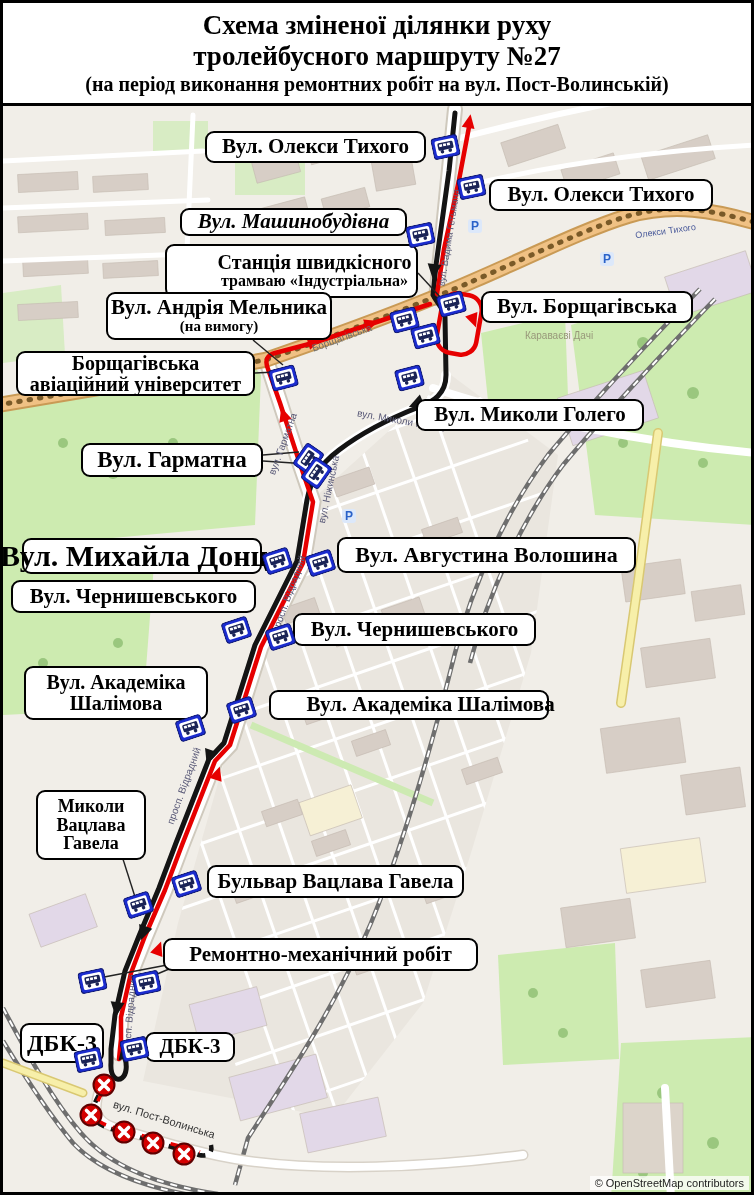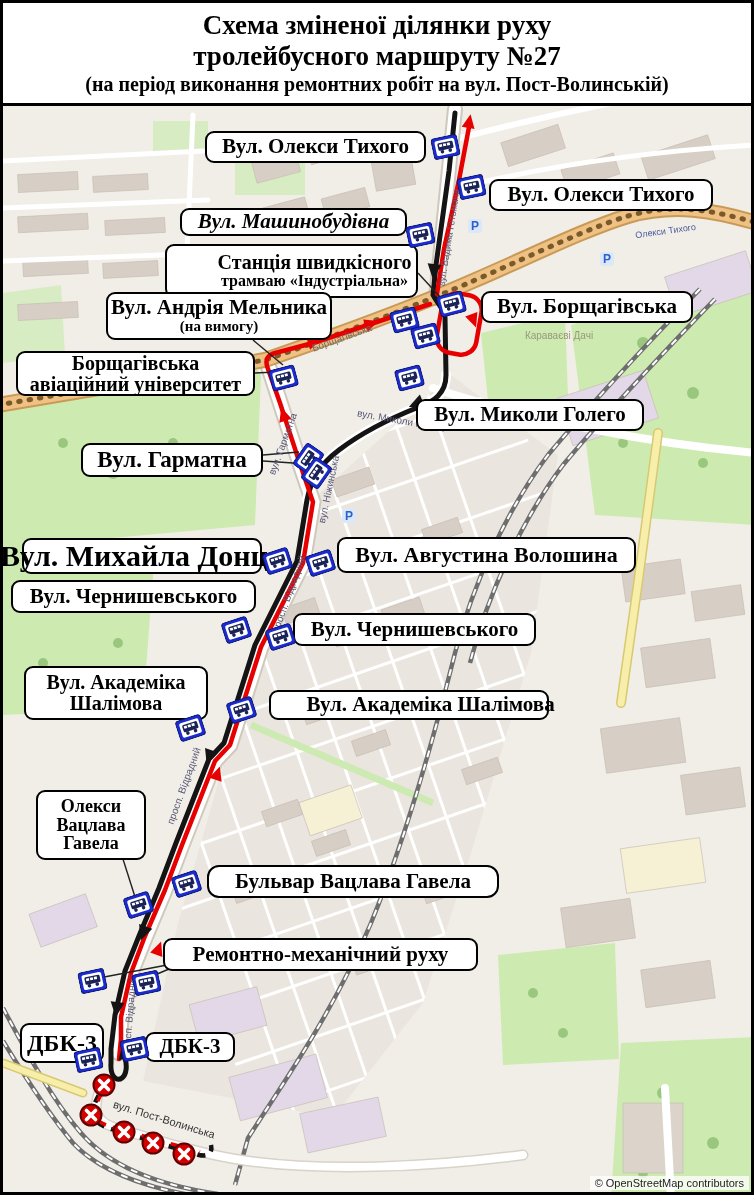--- a/index.html
+++ b/index.html
@@ -308,29 +308,29 @@
         <span style="font-size: 21px;">Вул. Чернишевського</span>
       </div>
       <div class="maplabel" style="left: 21px; top: 663px; width: 184px; height: 54px;">
         <span style="font-size: 20px;">Вул. Академіка</span>
         <span style="font-size: 20px;">Шалімова</span>
       </div>
       <div class="maplabel" style="left: 266px; top: 687px; width: 280px; height: 30px; padding-left: 43px;">
         <span style="font-size: 21px;">Вул. Академіка Шалімова</span>
       </div>
       <div class="maplabel" style="left: 33px; top: 787px; width: 110px; height: 70px;">
-        <span style="font-size: 18px;">Олекси</span>
+        <span style="font-size: 18px;">Миколи</span>
         <span style="font-size: 18px;">Вацлава</span>
         <span style="font-size: 18px;">Гавела</span>
       </div>
-      <div class="maplabel" style="left: 204px; top: 862px; width: 292px; height: 33px; border-radius: 12px;">
+      <div class="maplabel" style="left: 204px; top: 862px; width: 257px; height: 33px;">
         <span style="font-size: 21px;">Бульвар Вацлава Гавела</span>
       </div>
       <div class="maplabel" style="left: 160px; top: 935px; width: 315px; height: 33px;">
-        <span style="font-size: 21px;">Ремонтно-механічний руху</span>
+        <span style="font-size: 21px;">Ремонтно-механічний робіт</span>
       </div>
       <div class="maplabel" style="left: 17px; top: 1020px; width: 84px; height: 40px;">
         <span style="font-size: 24px;">ДБК-3</span>
       </div>
       <div class="maplabel" style="left: 142px; top: 1029px; width: 90px; height: 30px;">
         <span style="font-size: 21px;">ДБК-3</span>
       </div>
     </div>
   <div id="stops">
       <div class="stop" style="left: 442px; top: 144px; transform: rotate(-12deg);"><svg width="27" height="22" viewBox="0 0 27 22">

